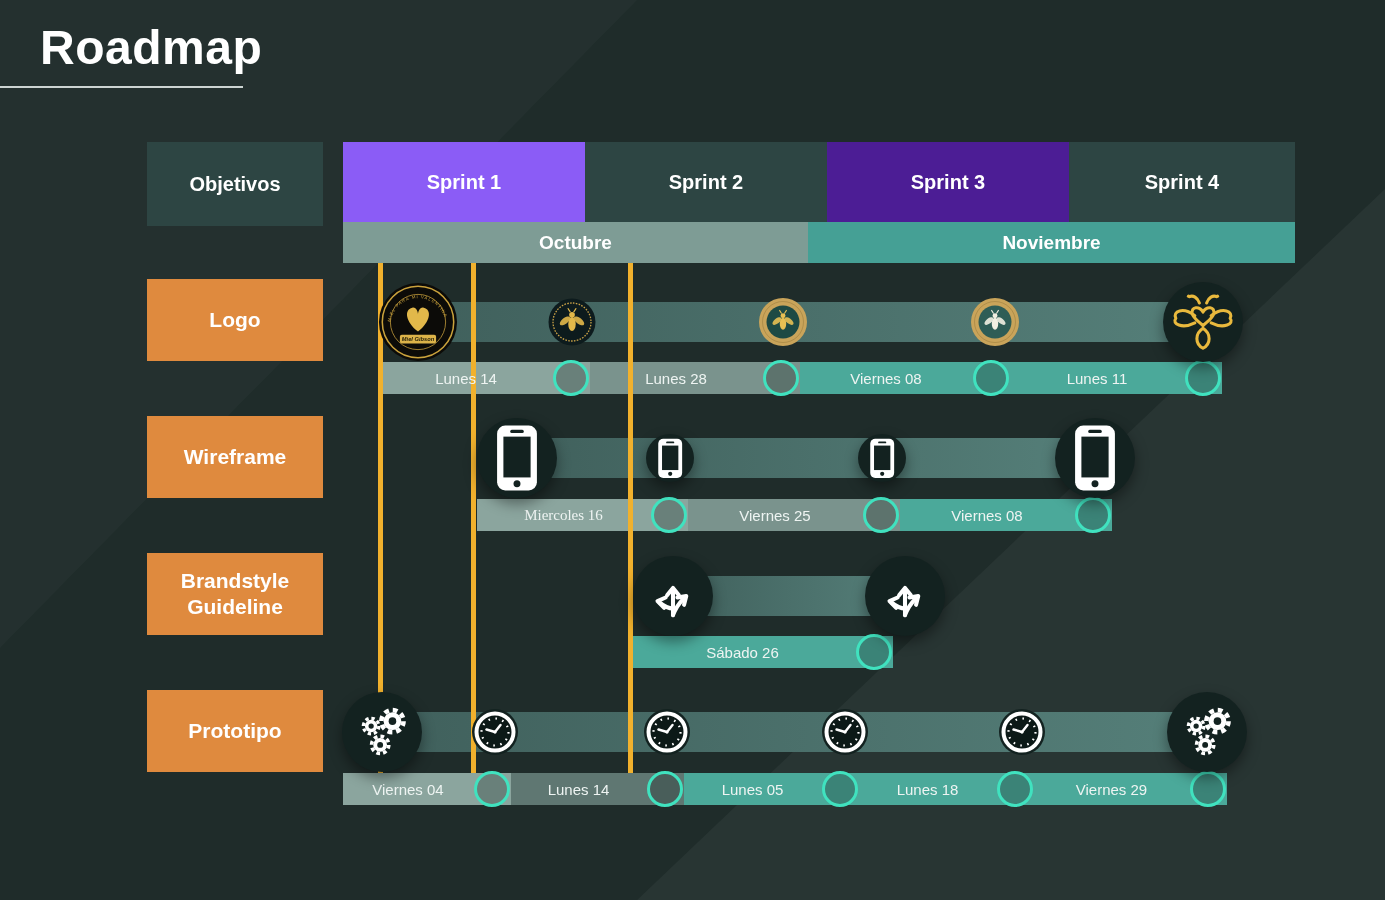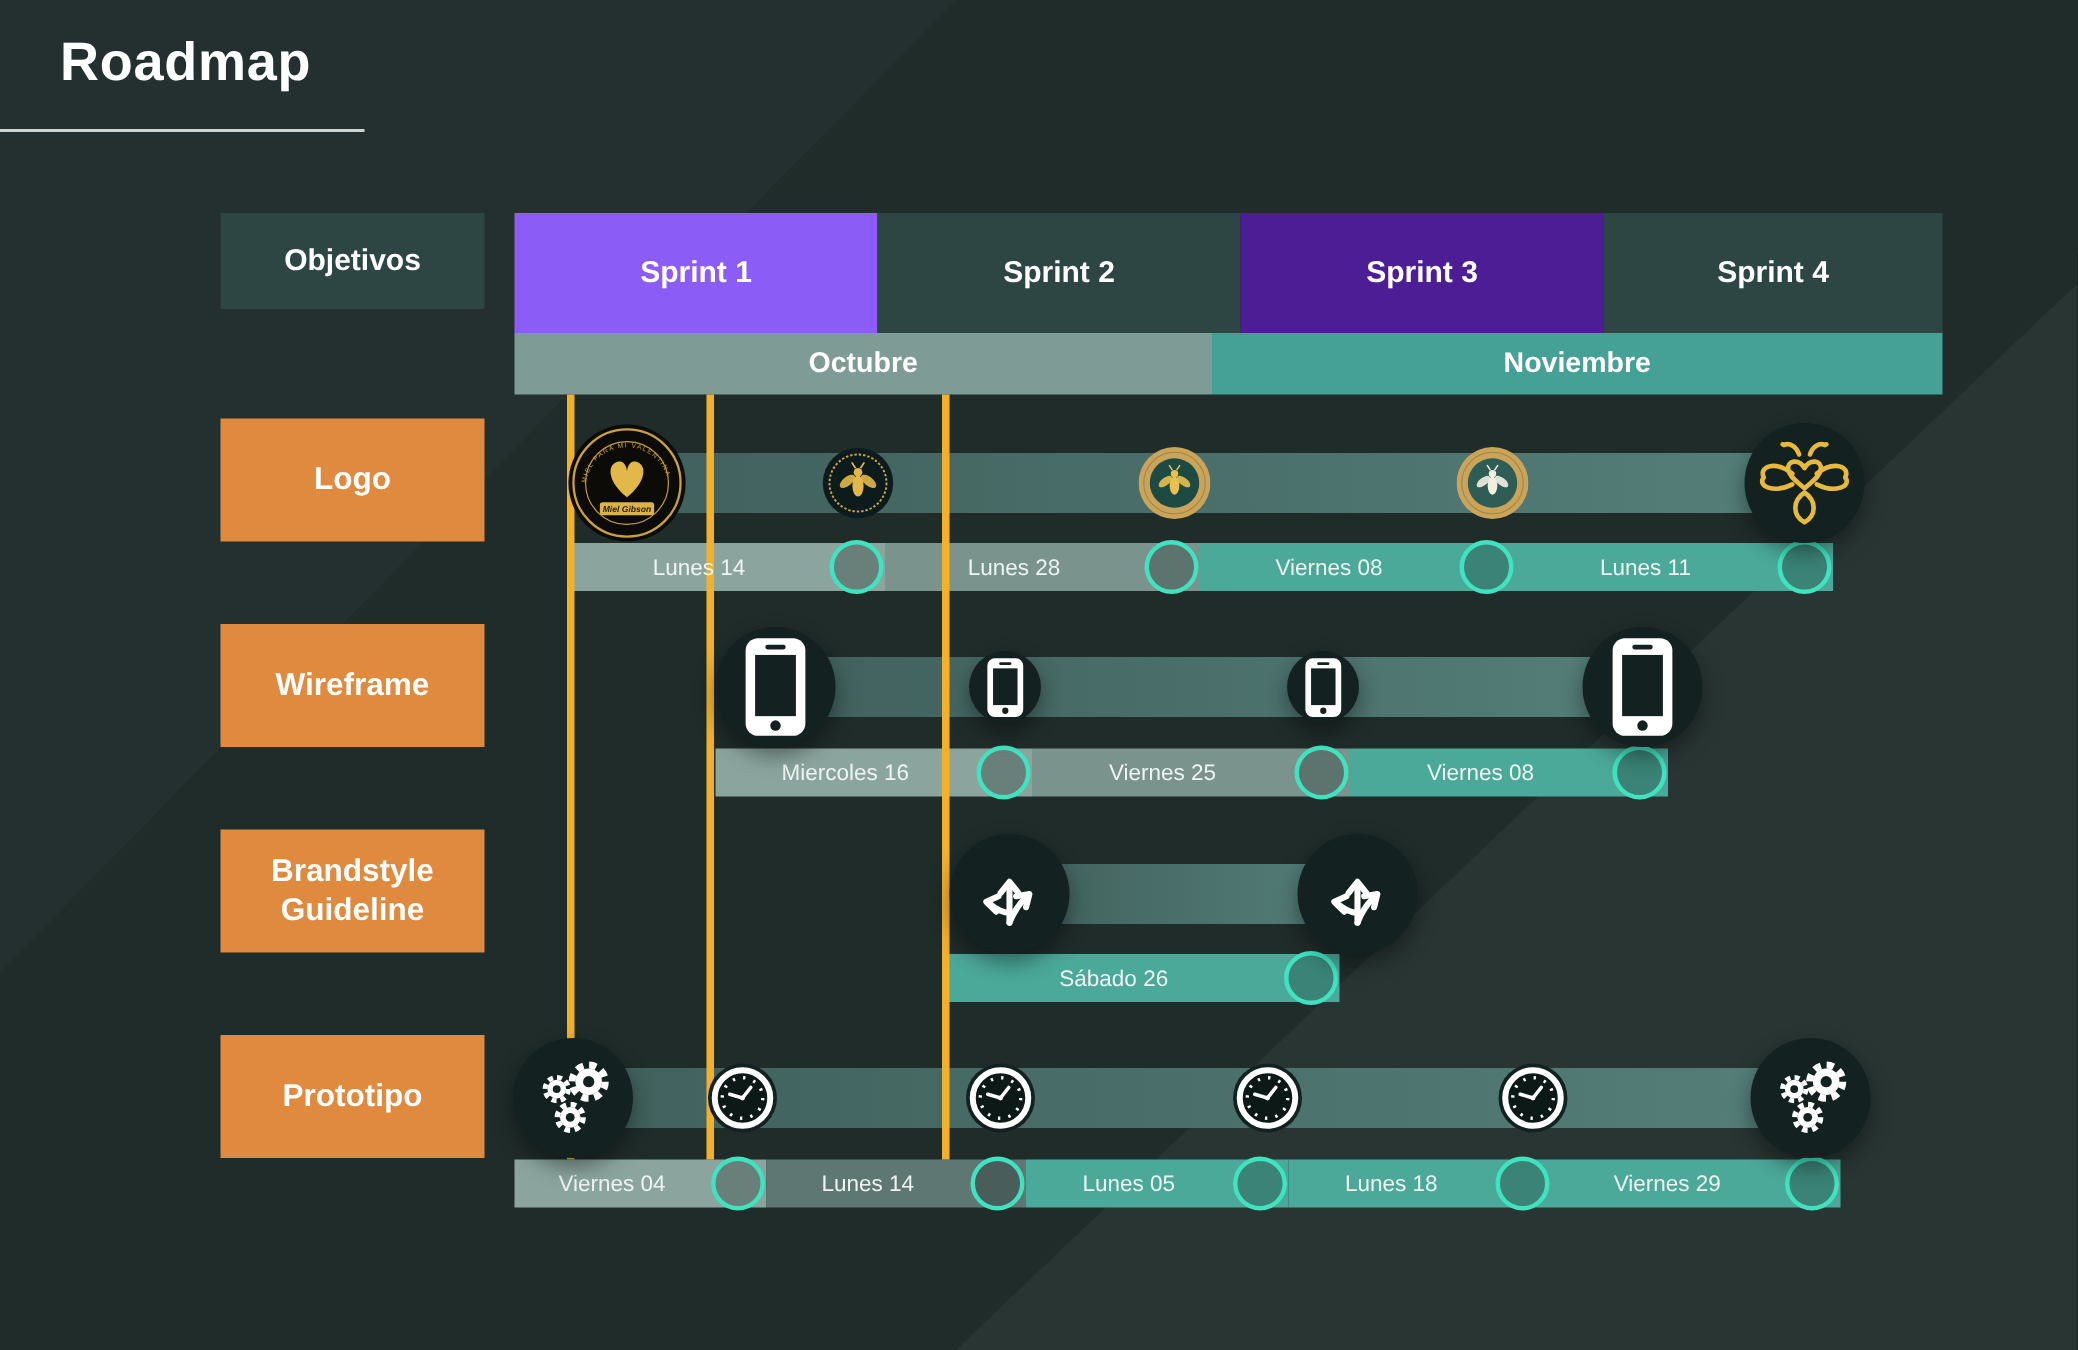--- a/index.html
+++ b/index.html
@@ -1,20 +1,20 @@
 <!DOCTYPE html>
 <html><head>
 <meta charset="utf-8">
 <style>
   html,body{margin:0;padding:0;background:#141e1d;font-family:"Liberation Sans",sans-serif;}
   #canvas{position:relative;width:1385px;height:900px;overflow:hidden;color:#fff;}
   .ov{position:absolute;inset:0;z-index:0;pointer-events:none;}
   .ov-tl{clip-path:polygon(0 0,46% 0,0 72%);background:rgba(255,255,255,0.025);}
   .ov-br{clip-path:polygon(100% 21%,100% 100%,46% 100%);background:rgba(255,255,255,0.045);}
-  .title{position:absolute;left:40px;top:20px;font-size:36px;font-weight:bold;letter-spacing:.5px;z-index:4;}
+  .title{position:absolute;left:40px;top:20px;font-size:48px;font-weight:bold;letter-spacing:.5px;z-index:4;}
   .title-underline{position:absolute;left:0;top:86px;width:243px;height:2px;background:#ccd4d2;z-index:4;}
   .hdr{position:absolute;display:flex;align-items:center;justify-content:center;
        font-weight:bold;font-size:20px;color:#fff;z-index:1;}
   .month{position:absolute;display:flex;align-items:center;justify-content:center;
        font-weight:bold;font-size:19px;color:#fff;z-index:1;}
   .row-label{position:absolute;background:var(--orange);display:flex;align-items:center;justify-content:center;
        text-align:center;font-weight:bold;font-size:21px;line-height:1.25;padding:0 16px;box-sizing:border-box;z-index:1;}
   .track{position:absolute;z-index:1;background:linear-gradient(90deg,var(--bar_dark),var(--bar_light));}
   .dseg{position:absolute;z-index:1;}
   .dtext{position:absolute;z-index:2;font-size:15px;color:#eef4f2;display:flex;align-items:center;justify-content:center;white-space:nowrap;}
@@ -26,21 +26,21 @@
   svg{display:block;}
 </style>
 </head>
 <body>
 
 <div id="canvas" style="--background: #1f2c2a; --panel_dark: #2d4543; --panel_light: #3d615d; --month_october: #7e9c95; --month_november: #45a095; --orange: #df8a3e; --bar_dark: #40605c; --bar_light: #557f79; --date_muted: #8ba59e; --date_muted2: #7a938d; --date_muted3: #5f7772; --date_bright: #4ba99a; --ring: #40e2bf; --yellow: #f1b12d; --milestone_bg: #132220; --gold: #e9b93d; --badge_tan: #c9a45a; background: rgb(31, 44, 42);">
   <div class="ov ov-tl"></div>
   <div class="ov ov-br"></div>
   <div class="title">Roadmap</div>
   <div class="title-underline"></div>
-<div class="hdr" style="left: 147px; top: 142px; width: 176px; height: 64px; background: rgb(45, 69, 67);">Objetivos</div>
+<div class="hdr" style="left: 147px; top: 142px; width: 176px; height: 84px; background: rgb(45, 69, 67);">Objetivos</div>
     <div class="hdr" style="left: 343px; top: 142px; width: 242px; height: 80px; background: #8b5cf6;">Sprint 1</div>
     <div class="hdr" style="left: 585px; top: 142px; width: 242px; height: 80px; background: rgb(45, 69, 67);">Sprint 2</div>
     <div class="hdr" style="left: 827px; top: 142px; width: 242px; height: 80px; background: #4c1d95;">Sprint 3</div>
     <div class="hdr" style="left: 1069px; top: 142px; width: 226px; height: 80px; background: rgb(45, 69, 67);">Sprint 4</div>
     <div class="month" style="left: 343px; top: 222px; width: 465px; height: 41px; background: rgb(126, 156, 149);">Octubre</div>
     <div class="month" style="left: 808px; top: 222px; width: 487px; height: 41px; background: rgb(69, 160, 149);">Noviembre</div>
     <div class="gridline" style="left: 378px; top: 263px; height: 510px;"></div>
     <div class="gridline" style="left: 471px; top: 263px; height: 510px;"></div>
     <div class="gridline" style="left: 628px; top: 263px; height: 510px;"></div>
     <div class="row-label" style="left: 147px; top: 279px; width: 176px; height: 82px;">Logo</div>
@@ -118,21 +118,21 @@
     <circle cx="58" cy="13.5" r="1.8" fill="#e9b93d" stroke="none"></circle>
     <path d="M42 31 C38 24 29 25 30 32 C31 38 37 41 42 46 C47 41 53 38 54 32 C55 25 46 24 42 31 Z"></path>
     <path d="M33 35 C20 25 8 30 12 38 C7 44 19 50 33 43"></path>
     <path d="M51 35 C64 25 76 30 72 38 C77 44 65 50 51 43"></path>
     <path d="M42 49 C33 55 33 66 42 71 C51 66 51 55 42 49 Z"></path>
       </svg>
     </div>
     <div class="row-label" style="left: 147px; top: 416px; width: 176px; height: 82px;">Wireframe</div>
     <div class="track" style="left: 517px; top: 438px; width: 578px; height: 40px;"></div>
     <div class="dseg" style="left: 477px; top: 499px; width: 211px; height: 32px; background: rgb(139, 165, 158);"></div>
-    <div class="dtext" style="left: 477px; top: 499px; width: 173px; height: 32px;">Miercoles 16</div>
+    <div class="dtext" style="left: 477px; top: 499px; width: 173px; height: 32px; font-family: Liberation Serif, serif;">Miercoles 16</div>
     <div class="dcircle" style="left: 651px; top: 497px; width: 36px; height: 36px;"></div>
     <div class="dseg" style="left: 688px; top: 499px; width: 212px; height: 32px; background: rgb(122, 147, 141);"></div>
     <div class="dtext" style="left: 688px; top: 499px; width: 174px; height: 32px;">Viernes 25</div>
     <div class="dcircle" style="left: 863px; top: 497px; width: 36px; height: 36px;"></div>
     <div class="dseg" style="left: 900px; top: 499px; width: 212px; height: 32px; background: rgb(75, 169, 154);"></div>
     <div class="dtext" style="left: 900px; top: 499px; width: 174px; height: 32px;">Viernes 08</div>
     <div class="dcircle" style="left: 1075px; top: 497px; width: 36px; height: 36px;"></div>
     <div class="milestone dark" style="left: 477px; top: 418px; width: 80px; height: 80px;">
       <svg width="44" height="68" viewBox="0 0 44 70">
     <rect x="1.5" y="1.5" width="41" height="67" rx="8.5" fill="#ffffff"></rect>

